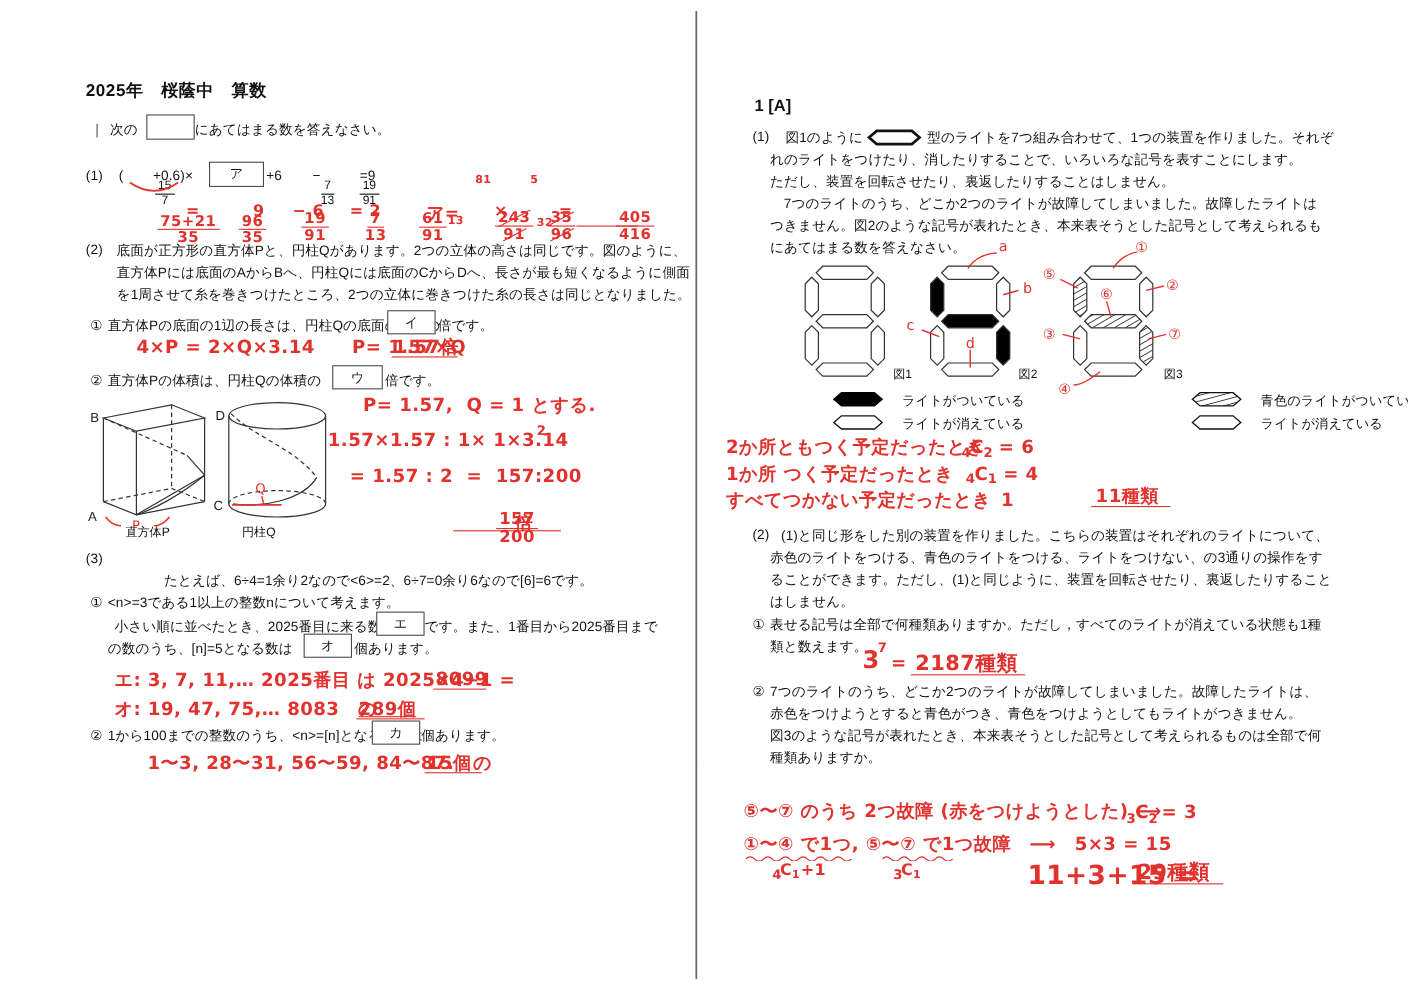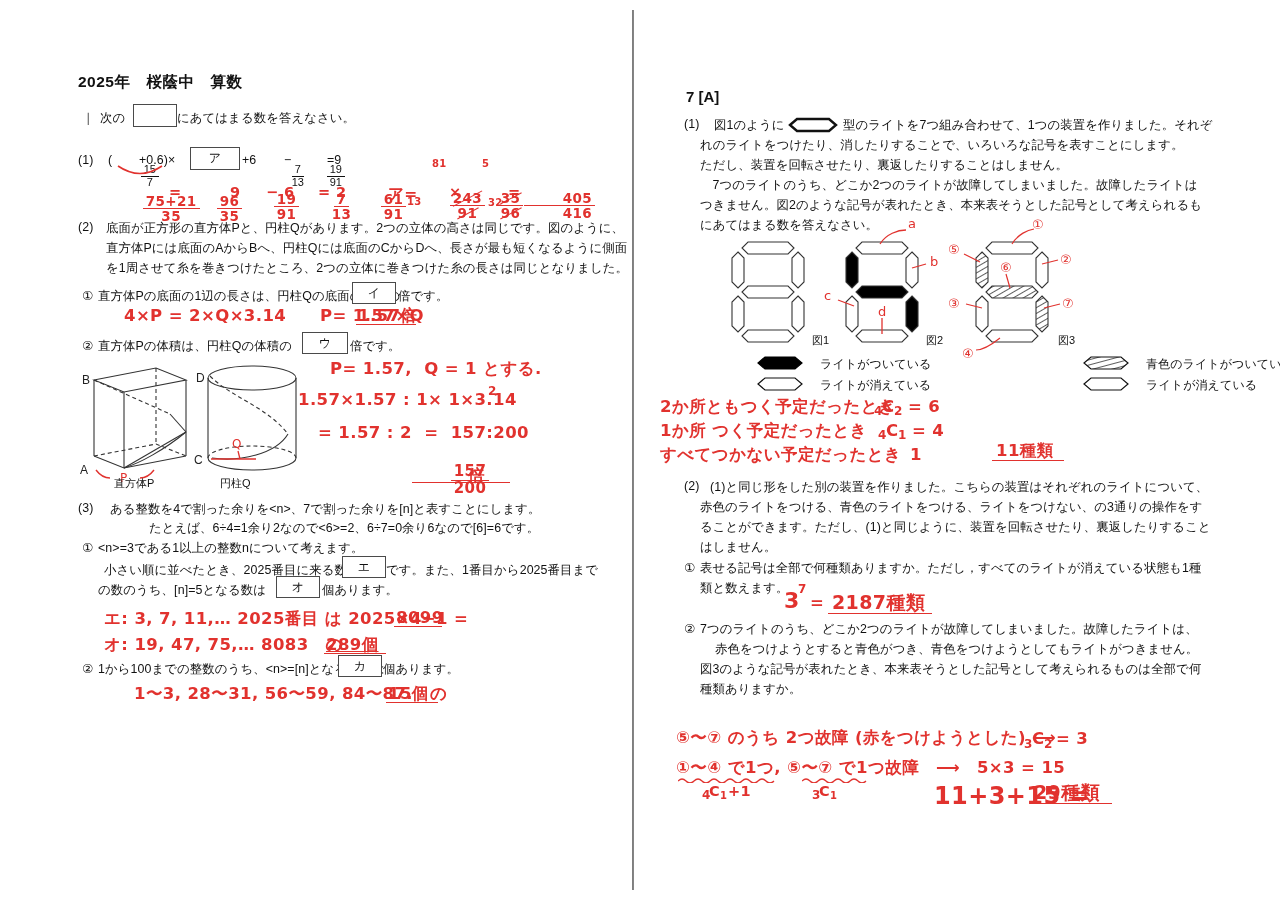--- a/index.html
+++ b/index.html
@@ -213,21 +213,20 @@
       <text x="116" y="24" font-size="12" fill="#222" font-family="Liberation Sans, sans-serif">D</text>
       <text x="114" y="106" font-size="12" fill="#222" font-family="Liberation Sans, sans-serif">C</text>
       <line x1="131" y1="101" x2="176" y2="101" stroke="#e1322e" stroke-width="1.5"></line>
       <path d="M158,93 L160,101" stroke="#e1322e" stroke-width="1.3"></path>
       <text x="152" y="90" font-size="12" fill="#e1322e" font-family="DejaVu Sans, sans-serif">Q</text>
     </svg>
     <div class="t figlabel" style="left:114px;top:476px;">直方体P</div>
     <div class="t figlabel" style="left:220px;top:476px;">円柱Q</div>
 
     <div class="t q" style="left:78px;top:501px;">(3)</div>
-    <div class="t q" style="left:110px;top:501px;">ある整数を4で割った余りを&lt;n&gt;、7で割った余りを[n]と表すことにします。</div>
     <div class="t q" style="left:110px;top:520px;margin-left:39px;">たとえば、6÷4=1余り2なので&lt;6&gt;=2、6÷7=0余り6なので[6]=6です。</div>
 
     <div class="t q" style="left:82px;top:540px;">①</div>
     <div class="t q" style="left:98px;top:540px;">&lt;n&gt;=3である1以上の整数nについて考えます。</div>
 
     <div class="t q" style="left:104px;top:562px;">小さい順に並べたとき、2025番目に来る数は</div>
     <div class="abox" style="left:342px;top:556px;width:42px;height:20px;">
       <span>エ</span>
     </div>
     <div class="t q" style="left:386px;top:562px;">です。また、1番目から2025番目まで</div>
@@ -253,21 +252,21 @@
     </div>
     <div class="t q" style="left:383px;top:661px;">個あります。</div>
 
     <span class="hw s16" style="left:134px;top:683px;">1〜3, 28〜31, 56〜59, 84〜87.　の</span>
     <span class="hw s16" style="left:388px;top:683px;">15個</span>
     <div class="rul" style="left:386px;top:702px;width:52px;"></div>
   </div>
 
   <div class="col col-right">
 
-    <div class="t" style="left:52px;top:88px;font-size:15px;font-weight:600;">7 [A]</div>
+    <div class="t" style="left:52px;top:88px;font-size:15px;font-weight:600;">1 [A]</div>
 
     <div class="t q2" style="left:50px;top:117px;">(1)</div>
     <div class="t q2" style="left:80px;top:117px;">図1のように</div>
     <svg class="fig" style="left:154px;top:117px;" width="50" height="16">
       <polygon points="2,8 9,2 41,2 48,8 41,14 9,14" fill="#fff" stroke="#111" stroke-width="2.4"></polygon>
     </svg>
     <div class="t q2" style="left:209px;top:117px;">型のライトを7つ組み合わせて、1つの装置を作りました。それぞ</div>
     <div class="t q2" style="left:66px;top:137px;">れのライトをつけたり、消したりすることで、いろいろな記号を表すことにします。</div>
     <div class="t q2" style="left:66px;top:157px;">ただし、装置を回転させたり、裏返したりすることはしません。</div>
     <div class="t q2" style="left:66px;top:177px;">　7つのライトのうち、どこか2つのライトが故障してしまいました。故障したライトは</div>
@@ -397,21 +396,21 @@
     <div class="t q2" style="left:66px;top:580px;">類と数えます。</div>
 
     <span class="hw" style="left:150px;top:588px;font-size:22px;">3</span>
     <span class="hw s12" style="left:164px;top:582px;">7</span>
     <span class="hw s16" style="left:176px;top:593px;">=</span>
     <span class="hw" style="left:198px;top:590px;font-size:19px;">2187種類</span>
     <div class="rul" style="left:194px;top:613px;width:104px;"></div>
 
     <div class="t q2" style="left:50px;top:621px;">②</div>
     <div class="t q2" style="left:66px;top:621px;">7つのライトのうち、どこか2つのライトが故障してしまいました。故障したライトは、</div>
-    <div class="t q2" style="left:66px;top:641px;margin-left:15px;">赤色をつけようとすると青色がつき、青色をつけようとしてもライトがつきません。</div>
+    <div class="t q2" style="left:66px;top:641px;">赤色をつけようとすると青色がつき、青色をつけようとしてもライトがつきません。</div>
     <div class="t q2" style="left:66px;top:661px;">図3のような記号が表れたとき、本来表そうとした記号として考えられるものは全部で何</div>
     <div class="t q2" style="left:66px;top:681px;">種類ありますか。</div>
 
 
     <span class="hw s16" style="left:42px;top:727px;">⑤〜⑦ のうち 2つ故障 (赤をつけようとした) ⟶</span>
     <span class="hw s12" style="left:390px;top:737px;">3</span>
     <span class="hw s16" style="left:398px;top:729px;">C</span>
     <span class="hw s12" style="left:410px;top:737px;">2</span>
     <span class="hw s16" style="left:422px;top:729px;">= 3</span>
 

